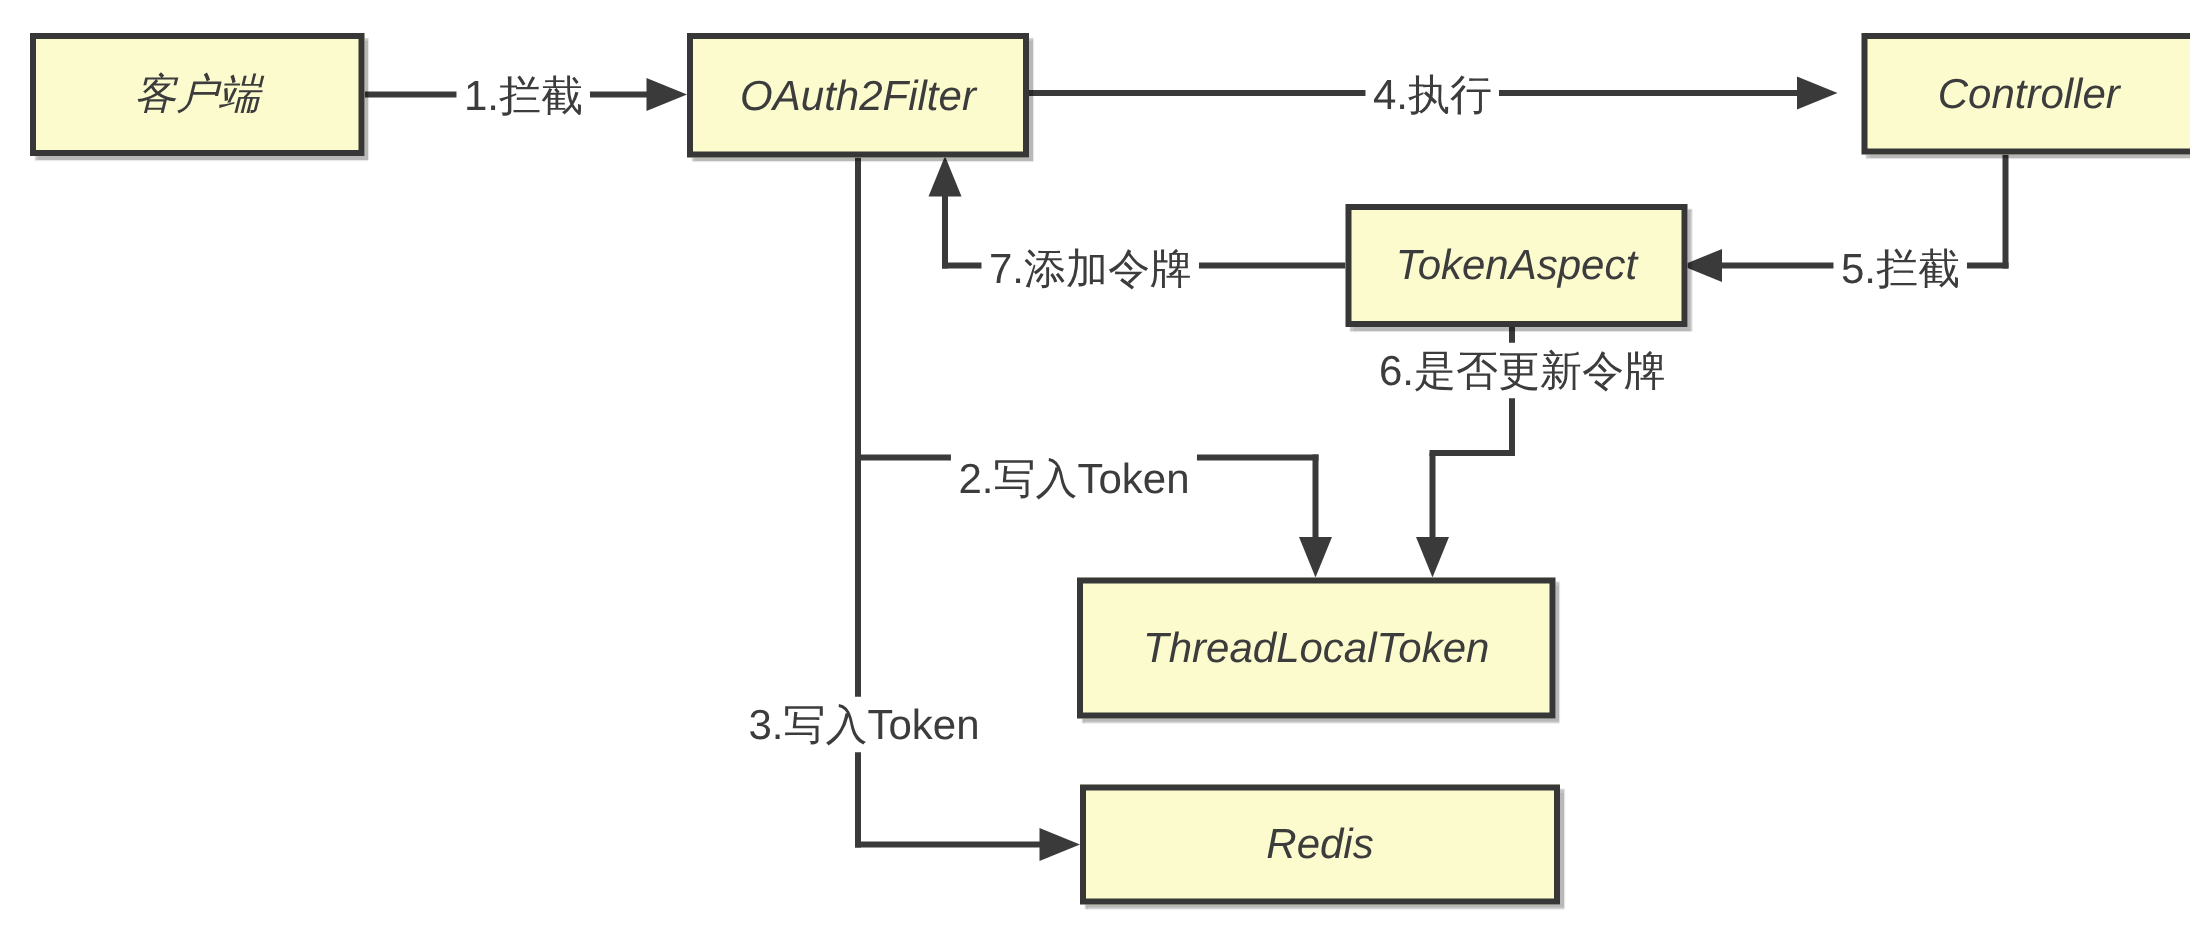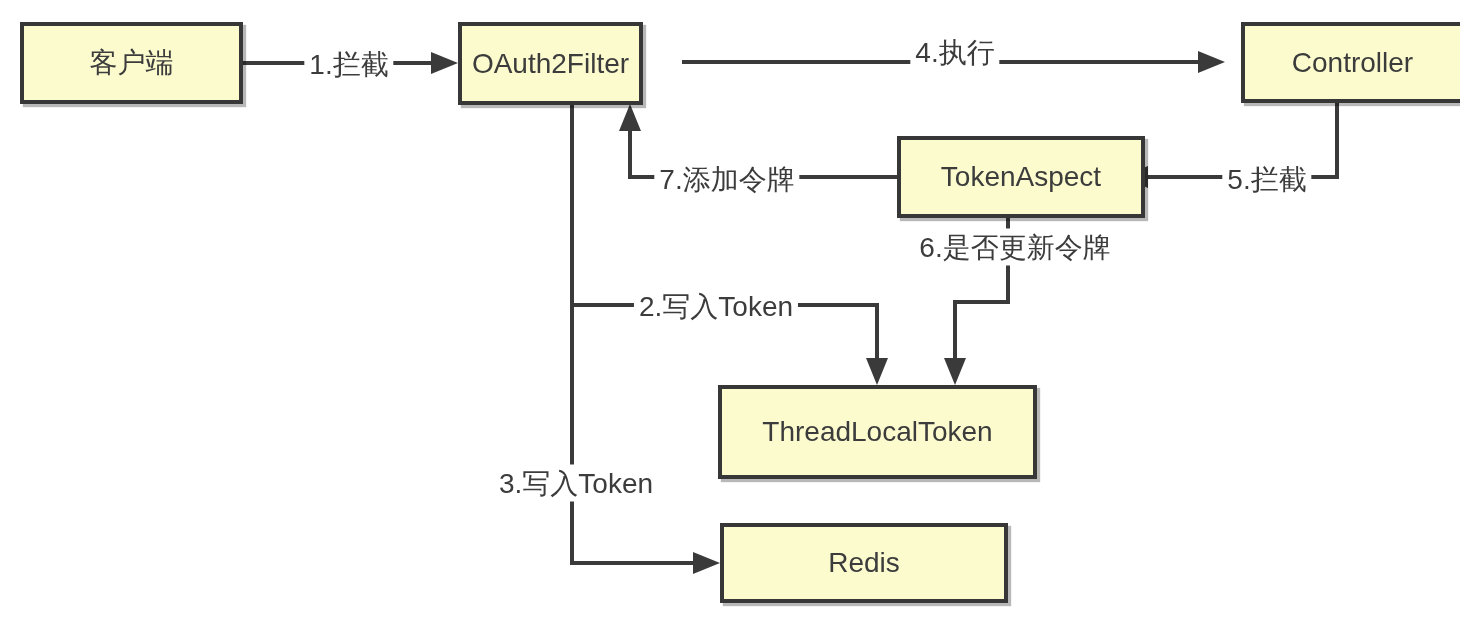--- a/index.html
+++ b/index.html
@@ -19,20 +19,21 @@
   }
   .node{
     position:absolute;
     box-sizing:border-box;
     background:var(--node-fill);
     border:4px solid var(--node-border);
     box-shadow:3px 3px 1px rgba(0,0,0,0.28);
     display:flex;align-items:center;justify-content:center;
     font-size:28px;color:var(--text);
     white-space:nowrap;
+    font-style:italic;
   }
   .seg{position:absolute;background:var(--line);}
   .arr{position:absolute;width:0;height:0;border:0 solid transparent;}
   .arr.right{border-top:11px solid transparent;border-bottom:11px solid transparent;border-left:27px solid var(--line);}
   .arr.left {border-top:11px solid transparent;border-bottom:11px solid transparent;border-right:27px solid var(--line);}
   .arr.up   {border-left:11px solid transparent;border-right:11px solid transparent;border-bottom:27px solid var(--line);}
   .arr.down {border-left:11px solid transparent;border-right:11px solid transparent;border-top:27px solid var(--line);}
   .elabel{
     position:absolute;
     transform:translate(-50%,-50%);
@@ -69,39 +70,39 @@
 
   <div class="seg" style="left:1006px;top:218px;width:4px;height:86px"></div>
   <div class="seg" style="left:953px;top:300px;width:57px;height:4px"></div>
   <div class="seg" style="left:953px;top:302px;width:4px;height:58px"></div>
   <div class="arr down" style="left:944px;top:358px"></div>
 
   <div class="seg" style="left:570px;top:561px;width:126px;height:4px"></div>
   <div class="arr right" style="left:693px;top:552px"></div>
 
   <div class="elabel" style="left:349px;top:64px">1.拦截</div>
-  <div class="elabel" style="left:716px;top:306px">2.写入Token</div>
+  <div class="elabel" style="left:716px;top:319px">2.写入Token</div>
   <div class="elabel" style="left:576px;top:483px">3.写入Token</div>
-  <div class="elabel" style="left:955px;top:52px">4.执行</div>
+  <div class="elabel" style="left:955px;top:63px">4.执行</div>
   <div class="elabel" style="left:1267px;top:179px">5.拦截</div>
   <div class="elabel" style="left:1015px;top:247px">6.是否更新令牌</div>
   <div class="elabel" style="left:727px;top:179px">7.添加令牌</div>
 
   <div class="node" style="left:20px;top:22px;width:223px;height:82px">
     <span>客户端</span>
   </div>
-  <div class="node" style="left:458px;top:22px;width:185px;height:83px">
+  <div class="node" style="left:458px;top:22px;width:228px;height:83px">
     <span>OAuth2Filter</span>
   </div>
   <div class="node" style="left:1241px;top:22px;width:223px;height:81px">
     <span>Controller</span>
   </div>
-  <div class="node" style="left:897px;top:136px;width:248px;height:82px">
+  <div class="node" style="left:897px;top:136px;width:228px;height:82px">
     <span>TokenAspect</span>
   </div>
   <div class="node" style="left:718px;top:385px;width:319px;height:94px">
     <span>ThreadLocalToken</span>
   </div>
-  <div class="node" style="left:720px;top:523px;width:288px;height:80px">
+  <div class="node" style="left:720px;top:523px;width:320px;height:80px">
     <span>Redis</span>
   </div>
 
 </div>
 
 </body></html>

